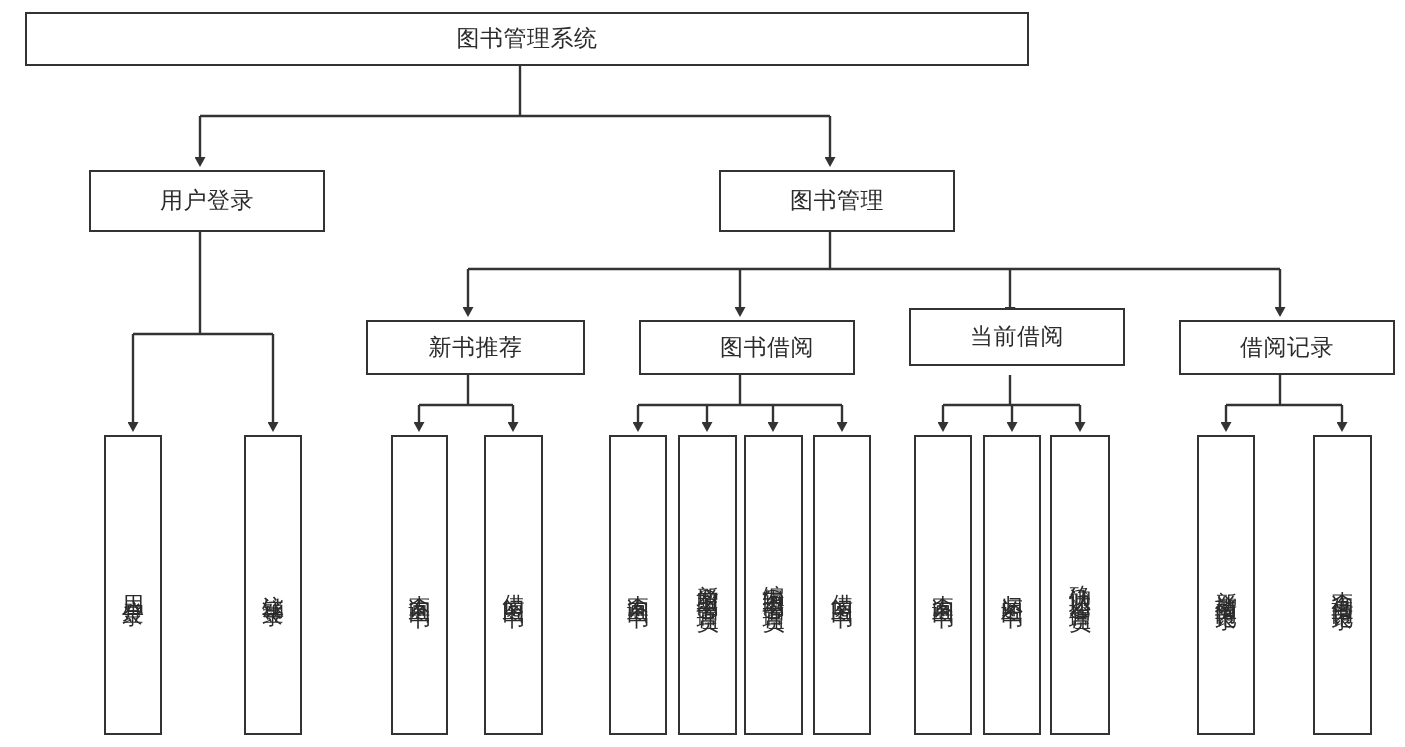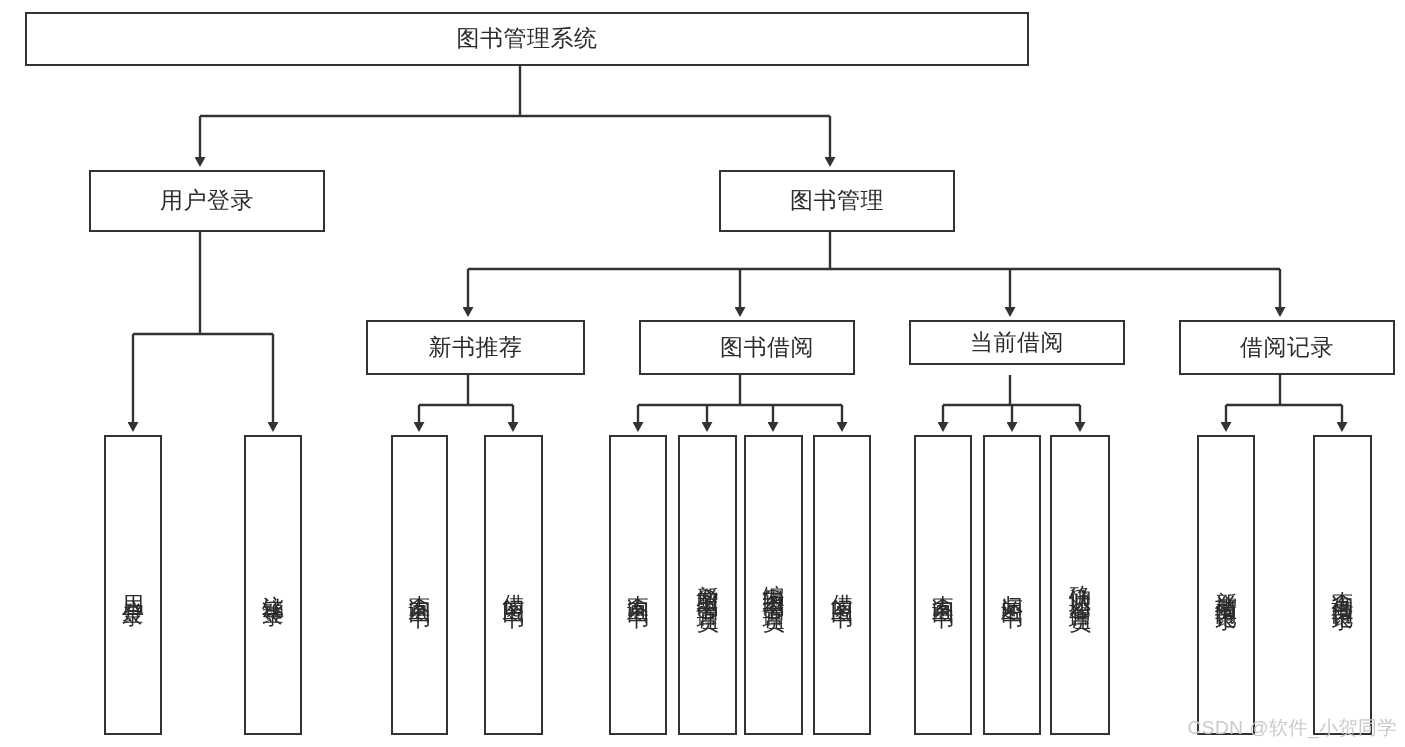--- a/index.html
+++ b/index.html
@@ -126,21 +126,21 @@
   <div class="node horizontal" style="left:712px;top:170px;width:236px;height:62px;">
     <span>图书管理</span>
   </div>
 
   <div class="node horizontal" style="left:359px;top:320px;width:219px;height:55px;">
     <span>新书推荐</span>
   </div>
   <div class="node horizontal" style="left:632px;top:320px;width:216px;height:55px;padding-left:40px;">
     <span>图书借阅</span>
   </div>
-  <div class="node horizontal" style="left:902px;top:320px;width:216px;height:45px;">
+  <div class="node horizontal" style="left:902px;top:308px;width:216px;height:58px;">
     <span>当前借阅</span>
   </div>
   <div class="node horizontal" style="left:1172px;top:320px;width:216px;height:55px;">
     <span>借阅记录</span>
   </div>
 
   <div class="node vertical" style="left:104px;top:435px;width:58px;height:300px;">
     <span class="vtext">用户登录</span>
   </div>
   <div class="node vertical" style="left:244px;top:435px;width:58px;height:300px;">
@@ -177,15 +177,14 @@
     <span class="vtext">确认归还（管理员）</span>
   </div>
 
   <div class="node vertical" style="left:1197px;top:435px;width:58px;height:300px;">
     <span class="vtext">新增借阅记录</span>
   </div>
   <div class="node vertical" style="left:1313px;top:435px;width:59px;height:300px;">
     <span class="vtext">查询借阅记录</span>
   </div>
 
-  <div class="watermark">CSDN @软件_小贺同学</div>
 
 </div>
 
 </body></html>

